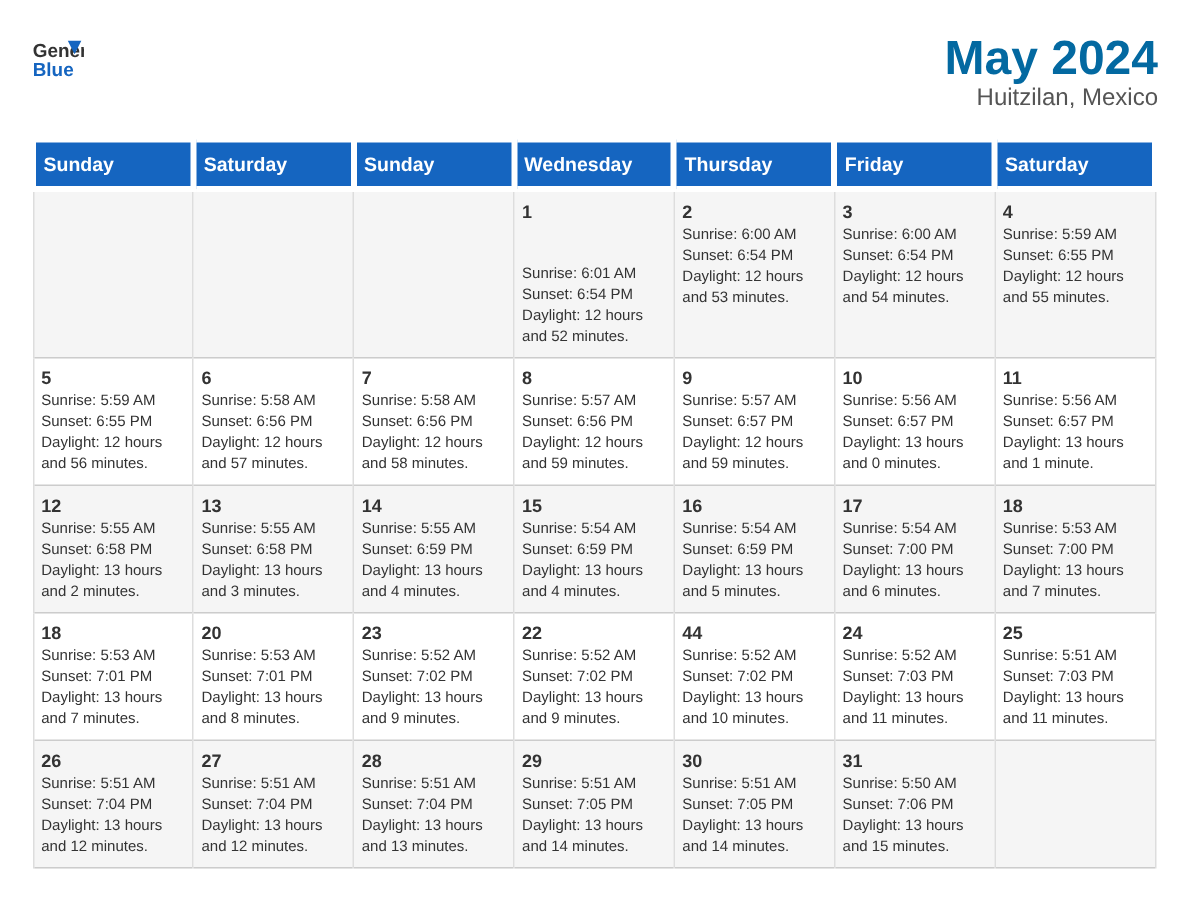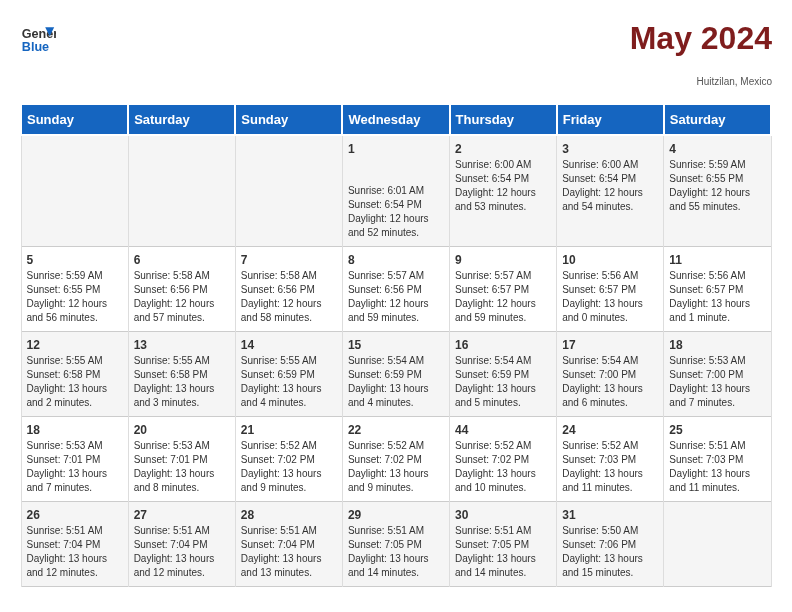--- a/index.html
+++ b/index.html
@@ -24,43 +24,42 @@
     .logo-icon {
       width: 36px;
       height: 36px;
     }
     .title-block {
       text-align: right;
     }
     .main-title {
       font-size: 32px;
       font-weight: bold;
-      color: #7f1d1d;
+      color: #0369a1;
       text-align: right;
     }
     .subtitle {
-      font-size: 10px;
+      font-size: 16px;
       color: #555;
-      margin-top: 19px;
     }
     table {
       width: 100%;
       border-collapse: collapse;
       table-layout: fixed;
     }
     thead tr {
       background-color: #1565c0;
       color: #fff;
     }
     thead th {
       padding: 7px 5px;
       font-size: 13px;
       font-weight: bold;
       text-align: left;
-      border: 2px solid #ffffff;
+      border: 4px solid #ffffff;
       margin-top: 36px;
     }
     tbody tr {
       border-bottom: 1px solid #ccc;
     }
     tbody td {
       vertical-align: top;
       padding: 6px 5px;
       font-size: 10.5px;
       color: #333;
@@ -260,21 +259,21 @@
 and 7 minutes.</div>
         </td>
         <td>
           <span class="day-num">20</span>
           <div class="cell-content" style="white-space: pre-line;">Sunrise: 5:53 AM
 Sunset: 7:01 PM
 Daylight: 13 hours
 and 8 minutes.</div>
         </td>
         <td>
-          <span class="day-num">21</span>
+          <span class="day-num">23</span>
           <div class="cell-content" style="white-space: pre-line;">Sunrise: 5:52 AM
 Sunset: 7:02 PM
 Daylight: 13 hours
 and 9 minutes.</div>
         </td>
         <td>
           <span class="day-num">22</span>
           <div class="cell-content" style="white-space: pre-line;">Sunrise: 5:52 AM
 Sunset: 7:02 PM
 Daylight: 13 hours

